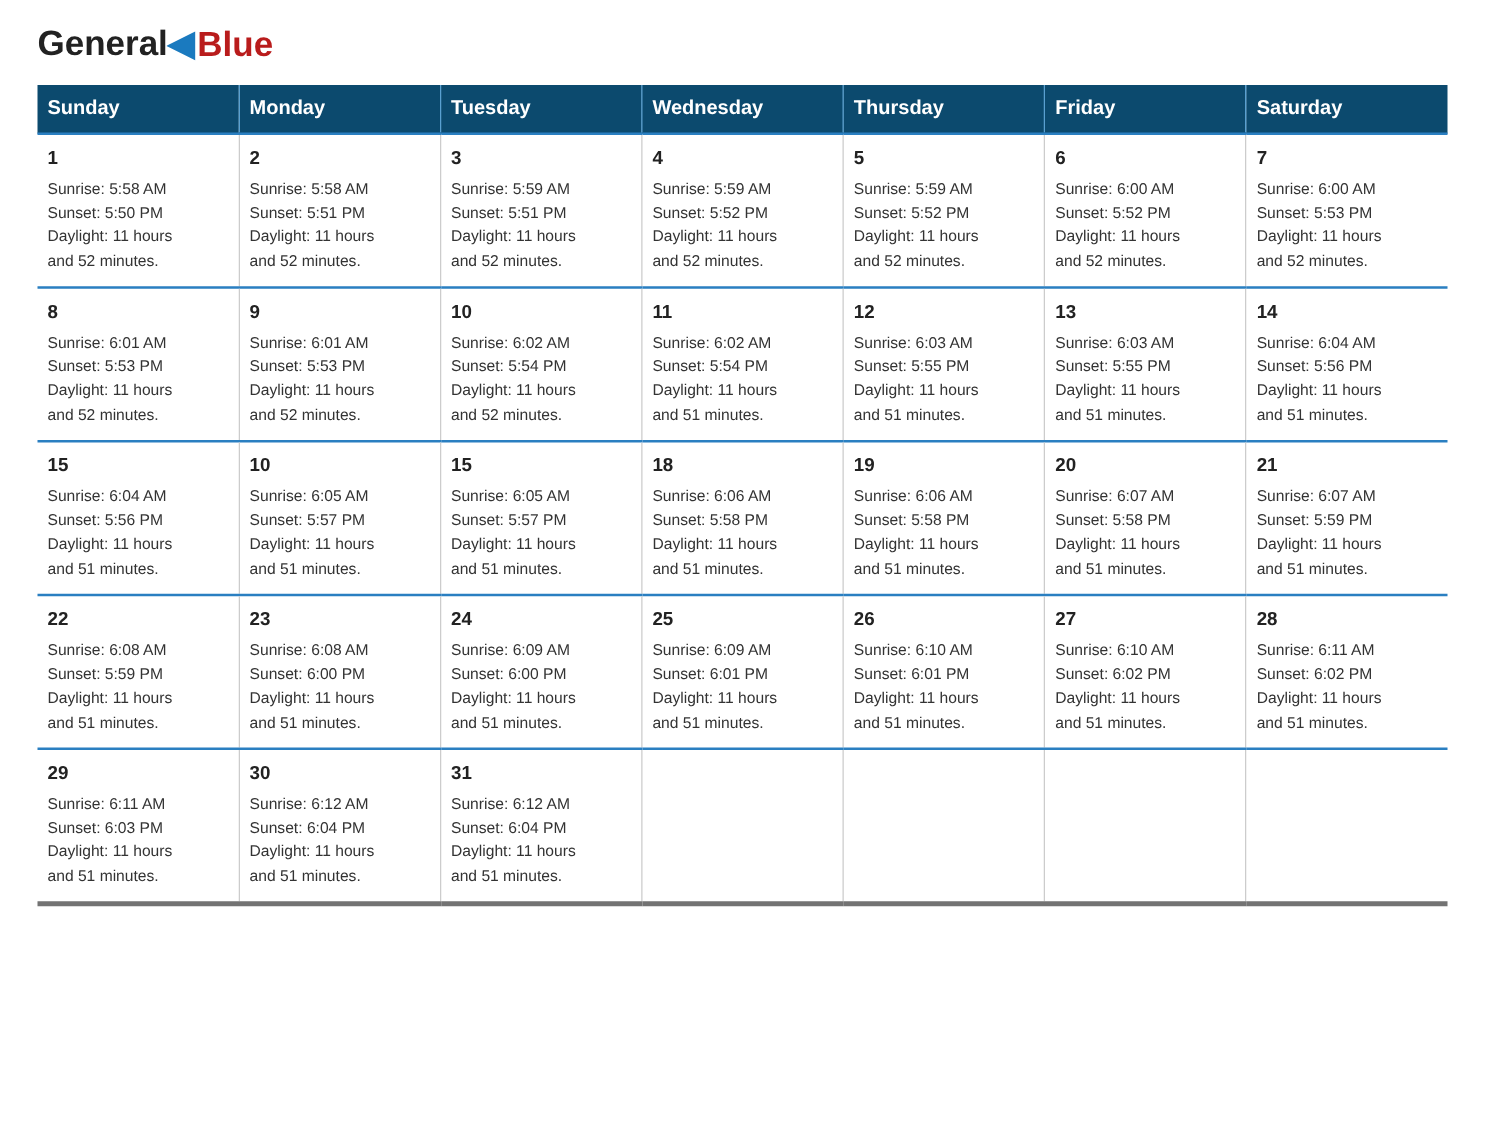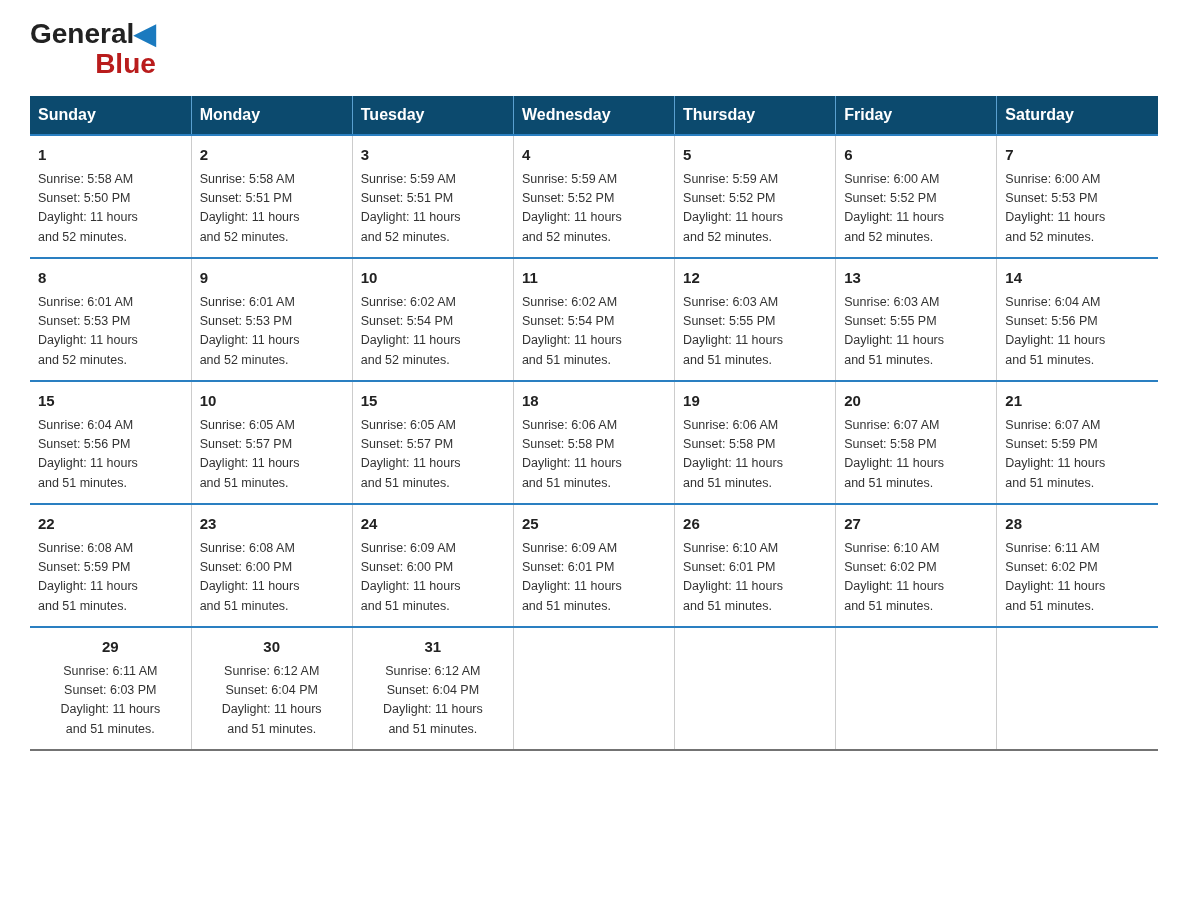--- a/index.html
+++ b/index.html
@@ -12,22 +12,22 @@
       padding: 20px 30px;
     }
     .header {
       display: flex;
       justify-content: space-between;
       align-items: flex-start;
       margin-bottom: 18px;
     }
     .logo {
       display: flex;
-      flex-direction: column;
-      align-items: flex-end;
+      flex-direction: row;
+      align-items: center;
     }
     .logo-text {
       font-size: 28px;
       font-weight: bold;
       color: #222;
       line-height: 1;
     }
     .logo-text span {
       color: #1a7abf;
     }
@@ -91,22 +91,21 @@
       font-weight: 600;
       display: block;
       margin-bottom: 3px;
     }
     .day-info {
       font-size: 12.5px;
       color: #333;
       line-height: 1.55;
     }
     .calendar tr:last-child td {
-      border-bottom: 2px solid #737373;
-      text-align: center;
+      border-bottom: 4px solid #737373;
     }
   </style>
 </head>
 <body>
 
 <div class="header">
   <div class="logo">
     <div class="logo-text">
       General<span>◀</span>
     </div>

